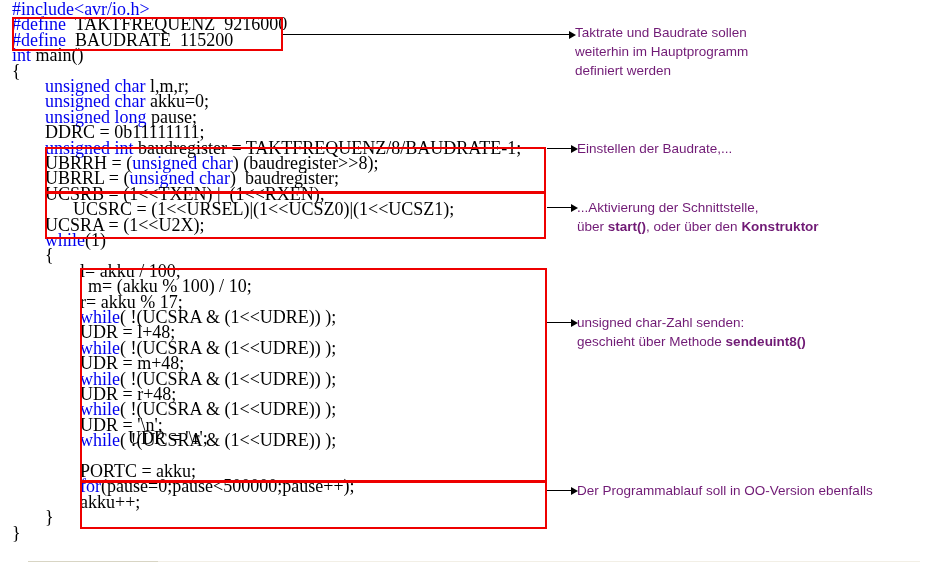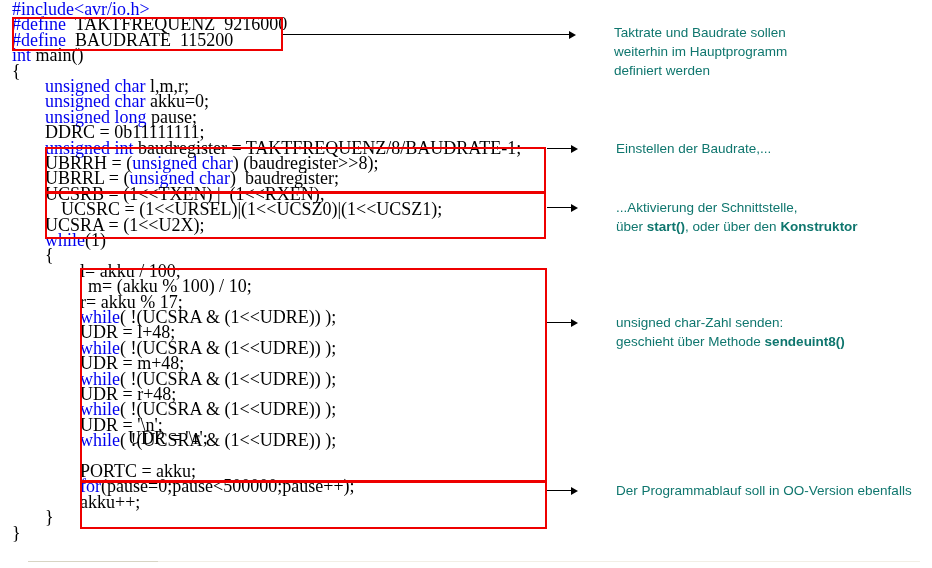--- a/index.html
+++ b/index.html
@@ -59,22 +59,21 @@
     border-bottom: 4px solid transparent;
     border-left: 7px solid #000000;
   }
 
   
   .annot {
     position: absolute;
     font-family: "Liberation Sans", sans-serif;
     font-size: 13.5px;
     line-height: 19px;
-    color: #0f766e;
-    margin-left: 39px;
+    color: #701a75;
   }
   .annot b { font-weight: bold; }
 
   
   #bottom-rule {
     position: absolute;
     left: 28px;
     top: 561px;
     width: 130px;
     height: 1px;
@@ -100,21 +99,21 @@
       <div class="code-line" style="left: 12px; top: 48.2px;"><span class="kw">int</span><span> main()</span></div>
       <div class="code-line" style="left: 12px; top: 63.6px;"><span>{</span></div>
       <div class="code-line" style="left: 45px; top: 79px;"><span class="kw">unsigned char</span><span> l,m,r;</span></div>
       <div class="code-line" style="left: 45px; top: 94.4px; text-align: center;"><span class="kw">unsigned char</span><span> akku=0;</span></div>
       <div class="code-line" style="left: 45px; top: 109.8px;"><span class="kw">unsigned long</span><span> pause;</span></div>
       <div class="code-line" style="left: 45px; top: 125.2px;"><span>DDRC = 0b11111111;</span></div>
       <div class="code-line" style="left: 45px; top: 140.6px;"><span class="kw">unsigned int</span><span> baudregister = TAKTFREQUENZ/8/BAUDRATE-1;</span></div>
       <div class="code-line" style="left: 45px; top: 156px;"><span>UBRRH = (</span><span class="kw">unsigned char</span><span>) (baudregister&gt;&gt;8);</span></div>
       <div class="code-line" style="left: 45px; top: 171.4px;"><span>UBRRL = (</span><span class="kw">unsigned char</span><span>)  baudregister;</span></div>
       <div class="code-line" style="left: 45px; top: 186.8px;"><span>UCSRB = (1&lt;&lt;TXEN) |  (1&lt;&lt;RXEN);</span></div>
-      <div class="code-line" style="left: 45px; top: 202.2px; padding-left: 16px;"><span>UCSRC = (1&lt;&lt;URSEL)|(1&lt;&lt;UCSZ0)|(1&lt;&lt;UCSZ1);</span></div>
+      <div class="code-line" style="left: 57px; top: 202.2px; padding-left: 16px;"><span>UCSRC = (1&lt;&lt;URSEL)|(1&lt;&lt;UCSZ0)|(1&lt;&lt;UCSZ1);</span></div>
       <div class="code-line" style="left: 45px; top: 217.6px;"><span>UCSRA = (1&lt;&lt;U2X);</span></div>
       <div class="code-line" style="left: 45px; top: 233px;"><span class="kw">while</span><span>(1)</span></div>
       <div class="code-line" style="left: 45px; top: 248.4px;"><span>{</span></div>
       <div class="code-line" style="left: 80px; top: 263.8px;"><span>l= akku / 100;</span></div>
       <div class="code-line" style="left: 88px; top: 279.2px;"><span>m= (akku % 100) / 10;</span></div>
       <div class="code-line" style="left: 80px; top: 294.6px;"><span>r= akku % 17;</span></div>
       <div class="code-line" style="left: 80px; top: 310px;"><span class="kw">while</span><span>( !(UCSRA &amp; (1&lt;&lt;UDRE)) );</span></div>
       <div class="code-line" style="left: 80px; top: 325.4px;"><span>UDR = l+48;</span></div>
       <div class="code-line" style="left: 80px; top: 340.8px;"><span class="kw">while</span><span>( !(UCSRA &amp; (1&lt;&lt;UDRE)) );</span></div>
       <div class="code-line" style="left: 80px; top: 356.2px;"><span>UDR = m+48;</span></div>

